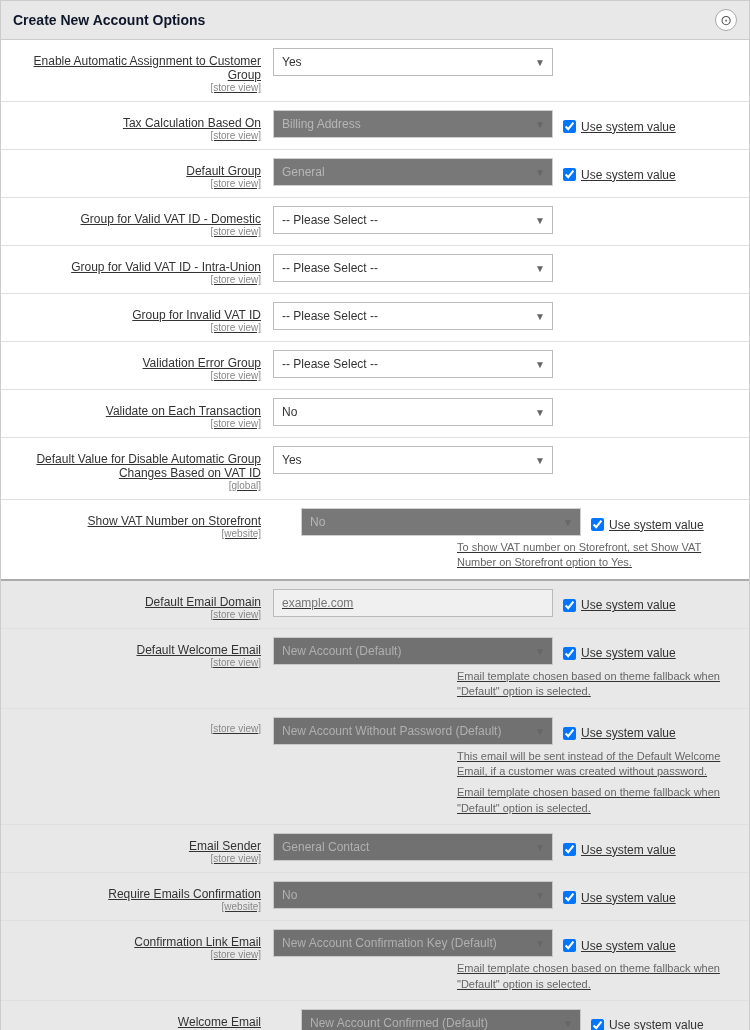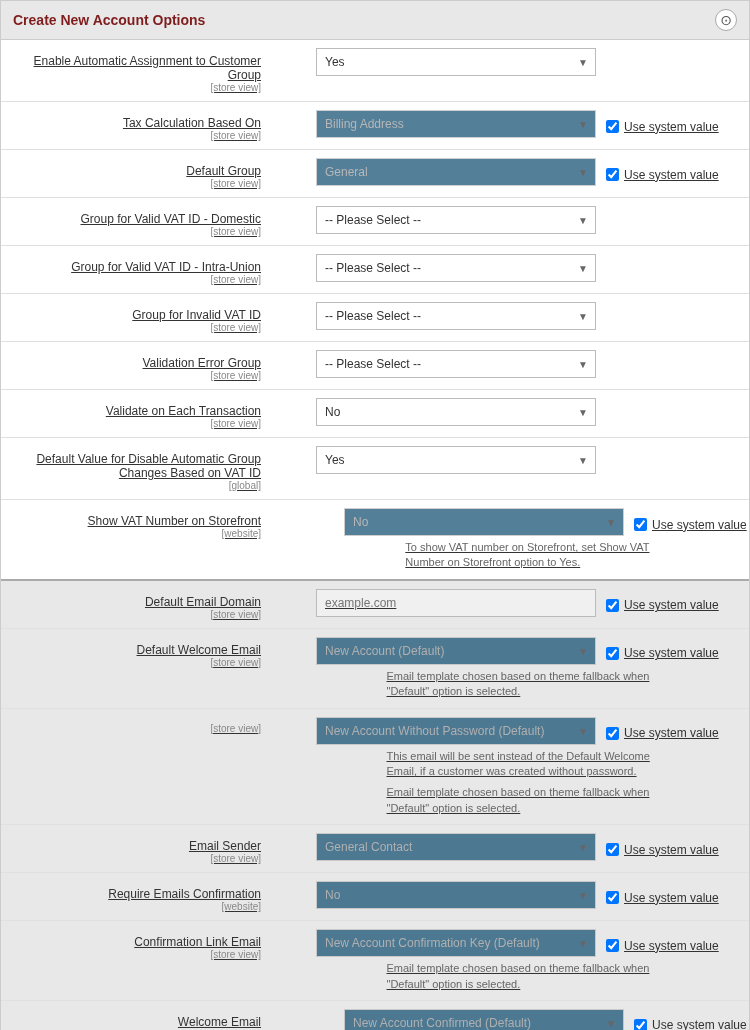--- a/index.html
+++ b/index.html
@@ -21,21 +21,21 @@
       justify-content: space-between;
       align-items: center;
       padding: 8px 12px;
       background: #e8e8e8;
       border-bottom: 1px solid #ccc;
     }
 
     .panel-title {
       font-size: 14px;
       font-weight: bold;
-      color: #7f1d1d;
+      color: #0f172a;
     }
 
     .collapse-btn {
       width: 22px;
       height: 22px;
       background: #fff;
       border: 1px solid #aaa;
       border-radius: 50%;
       cursor: pointer;
       display: flex;
@@ -87,23 +87,22 @@
 
     .label-scope {
       font-size: 10px;
       color: #888;
       display: block;
     }
 
     .control-col {
       flex: 1;
       display: flex;
-      align-items: center;
+      align-items: flex-end;
       flex-direction: column;
-      margin-left: 43px;
     }
 
     .control-row {
       display: flex;
       align-items: center;
       width: 100%;
     }
 
     .select-wrapper {
       position: relative;
@@ -119,21 +118,21 @@
       font-size: 12px;
       color: #333;
       appearance: none;
       -webkit-appearance: none;
       cursor: pointer;
       height: 28px;
     }
 
     .select-wrapper select:disabled,
     .form-select:disabled {
-      background: #0c4a6e;
+      background: #404040;
       color: #999;
       cursor: default;
     }
 
     .select-arrow {
       position: absolute;
       right: 8px;
       top: 50%;
       transform: translateY(-50%);
       pointer-events: none;

